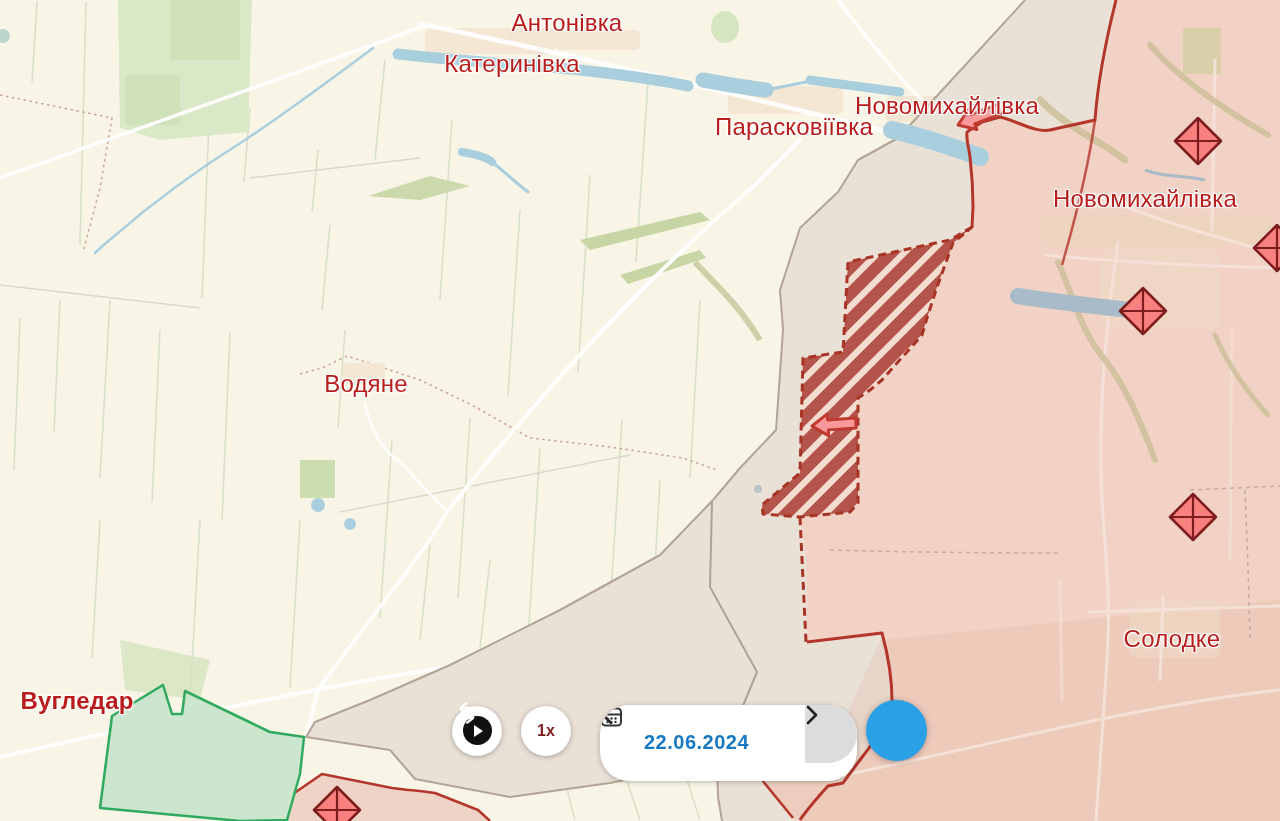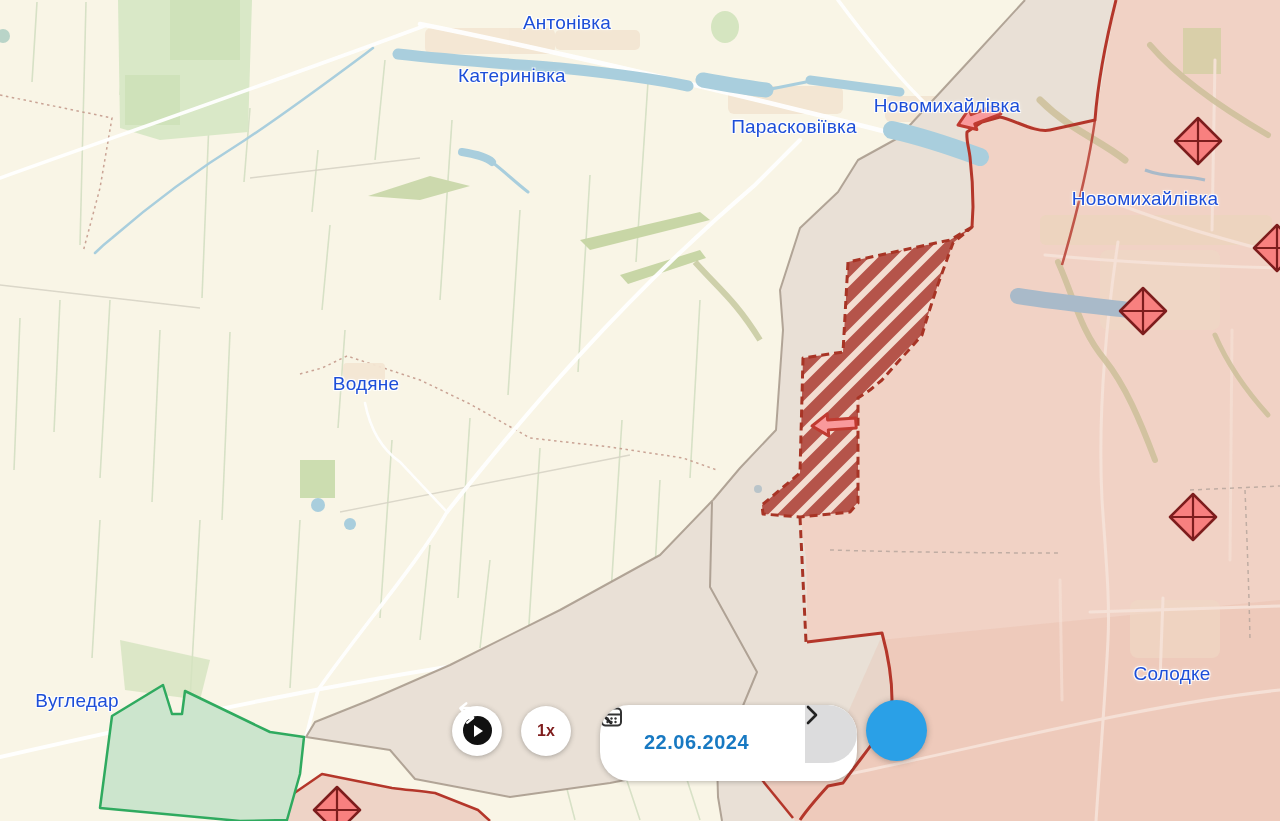--- a/index.html
+++ b/index.html
@@ -5,21 +5,21 @@
   html,body{margin:0;padding:0;background:#ffffff;}
   .stage{
     position:relative;width:1280px;height:821px;overflow:hidden;
     background:#f9f5e6;font-family:"Liberation Sans",sans-serif;
     cursor:grab;
   }
   .stage svg{position:absolute;left:0;top:0;}
   
   .town-label{
     position:absolute;transform:translate(-50%,-50%);
-    font-size:19px;color:#1d4ed8;letter-spacing:.2px;white-space:nowrap;
+    font-size:24px;color:#b91c1c;letter-spacing:.2px;white-space:nowrap;
     text-shadow:-1px -1px 0 rgba(255,255,255,.85),1px -1px 0 rgba(255,255,255,.85),
                 -1px 1px 0 rgba(255,255,255,.85),1px 1px 0 rgba(255,255,255,.85),
                 0 0 4px rgba(255,255,255,.9);
     pointer-events:none;
   }
   
   .timeline{position:absolute;left:452px;top:700px;height:61px;display:flex;align-items:center;}
   .circle-btn{
     width:50px;height:50px;border-radius:50%;background:#ffffff;border:none;
     display:flex;align-items:center;justify-content:center;
@@ -276,27 +276,27 @@
           <path d="M0,0 L16,-11 L16,-5 L44,-5 L44,5 L16,5 L16,11 Z" fill="#f9999b" stroke="#c03a30" stroke-width="3" stroke-linejoin="round"></path>
         </g>
         <g transform="translate(812,426) rotate(-4)">
           <path d="M0,0 L16,-11 L16,-5 L44,-5 L44,5 L16,5 L16,11 Z" fill="#f9999b" stroke="#c03a30" stroke-width="3" stroke-linejoin="round"></path>
         </g>
       </g>
 </svg>
 
 <div id="labels-layer">
       <div class="town-label" style="left: 567px; top: 23px;">Антонівка</div>
-      <div class="town-label" style="left: 512px; top: 76px;">Катеринівка</div>
+      <div class="town-label" style="left: 512px; top: 64px;">Катеринівка</div>
       <div class="town-label" style="left: 794px; top: 127px;">Парасковіївка</div>
       <div class="town-label" style="left: 947px; top: 106px;">Новомихайлівка</div>
       <div class="town-label" style="left: 1145px; top: 199px; text-align: center;">Новомихайлівка</div>
       <div class="town-label" style="left: 366px; top: 384px;">Водяне</div>
-      <div class="town-label" style="left: 77px; top: 701px;">Вугледар</div>
-      <div class="town-label" style="left: 1172px; top: 674px;">Солодке</div>
+      <div class="town-label" style="left: 77px; top: 701px; font-weight: bold;">Вугледар</div>
+      <div class="town-label" style="left: 1172px; top: 639px;">Солодке</div>
     </div>
 
 <div class="timeline">
   <button class="circle-btn">
     <span class="play-inner">
           <span class="play-tri"></span>
         </span>
   </button>
   <span class="spacer19"></span>
   <button class="circle-btn speed-btn">1x</button>

